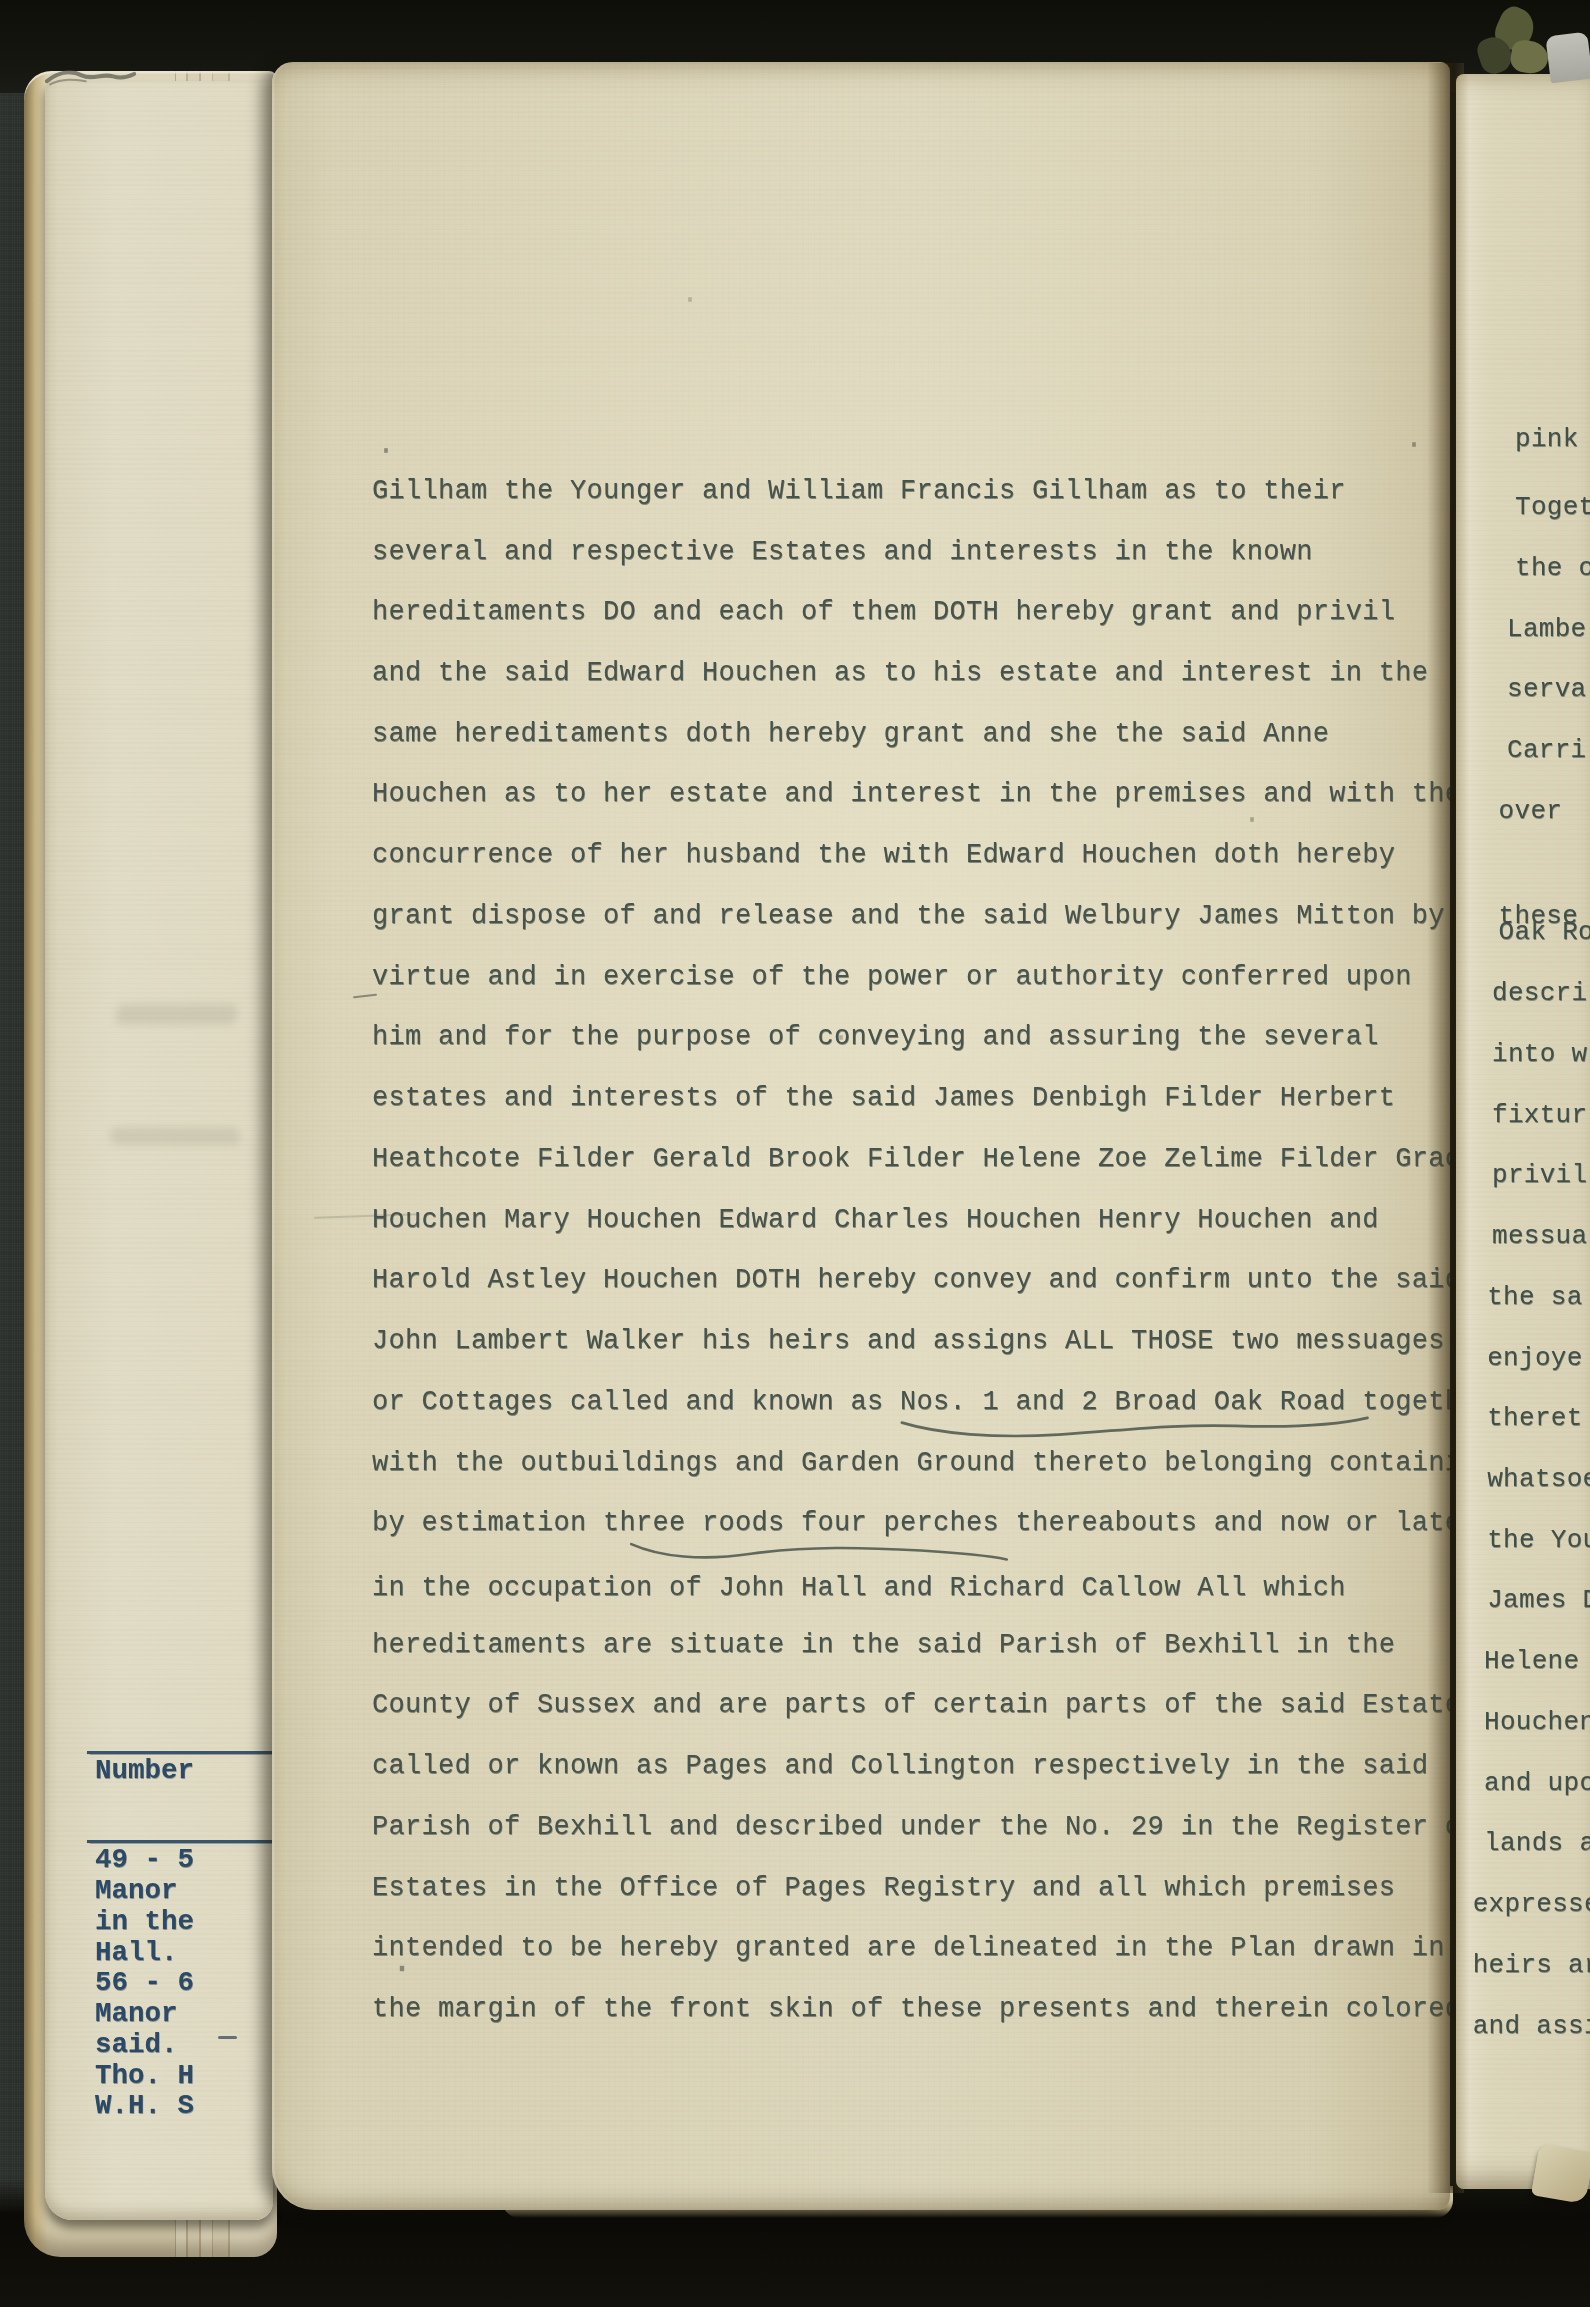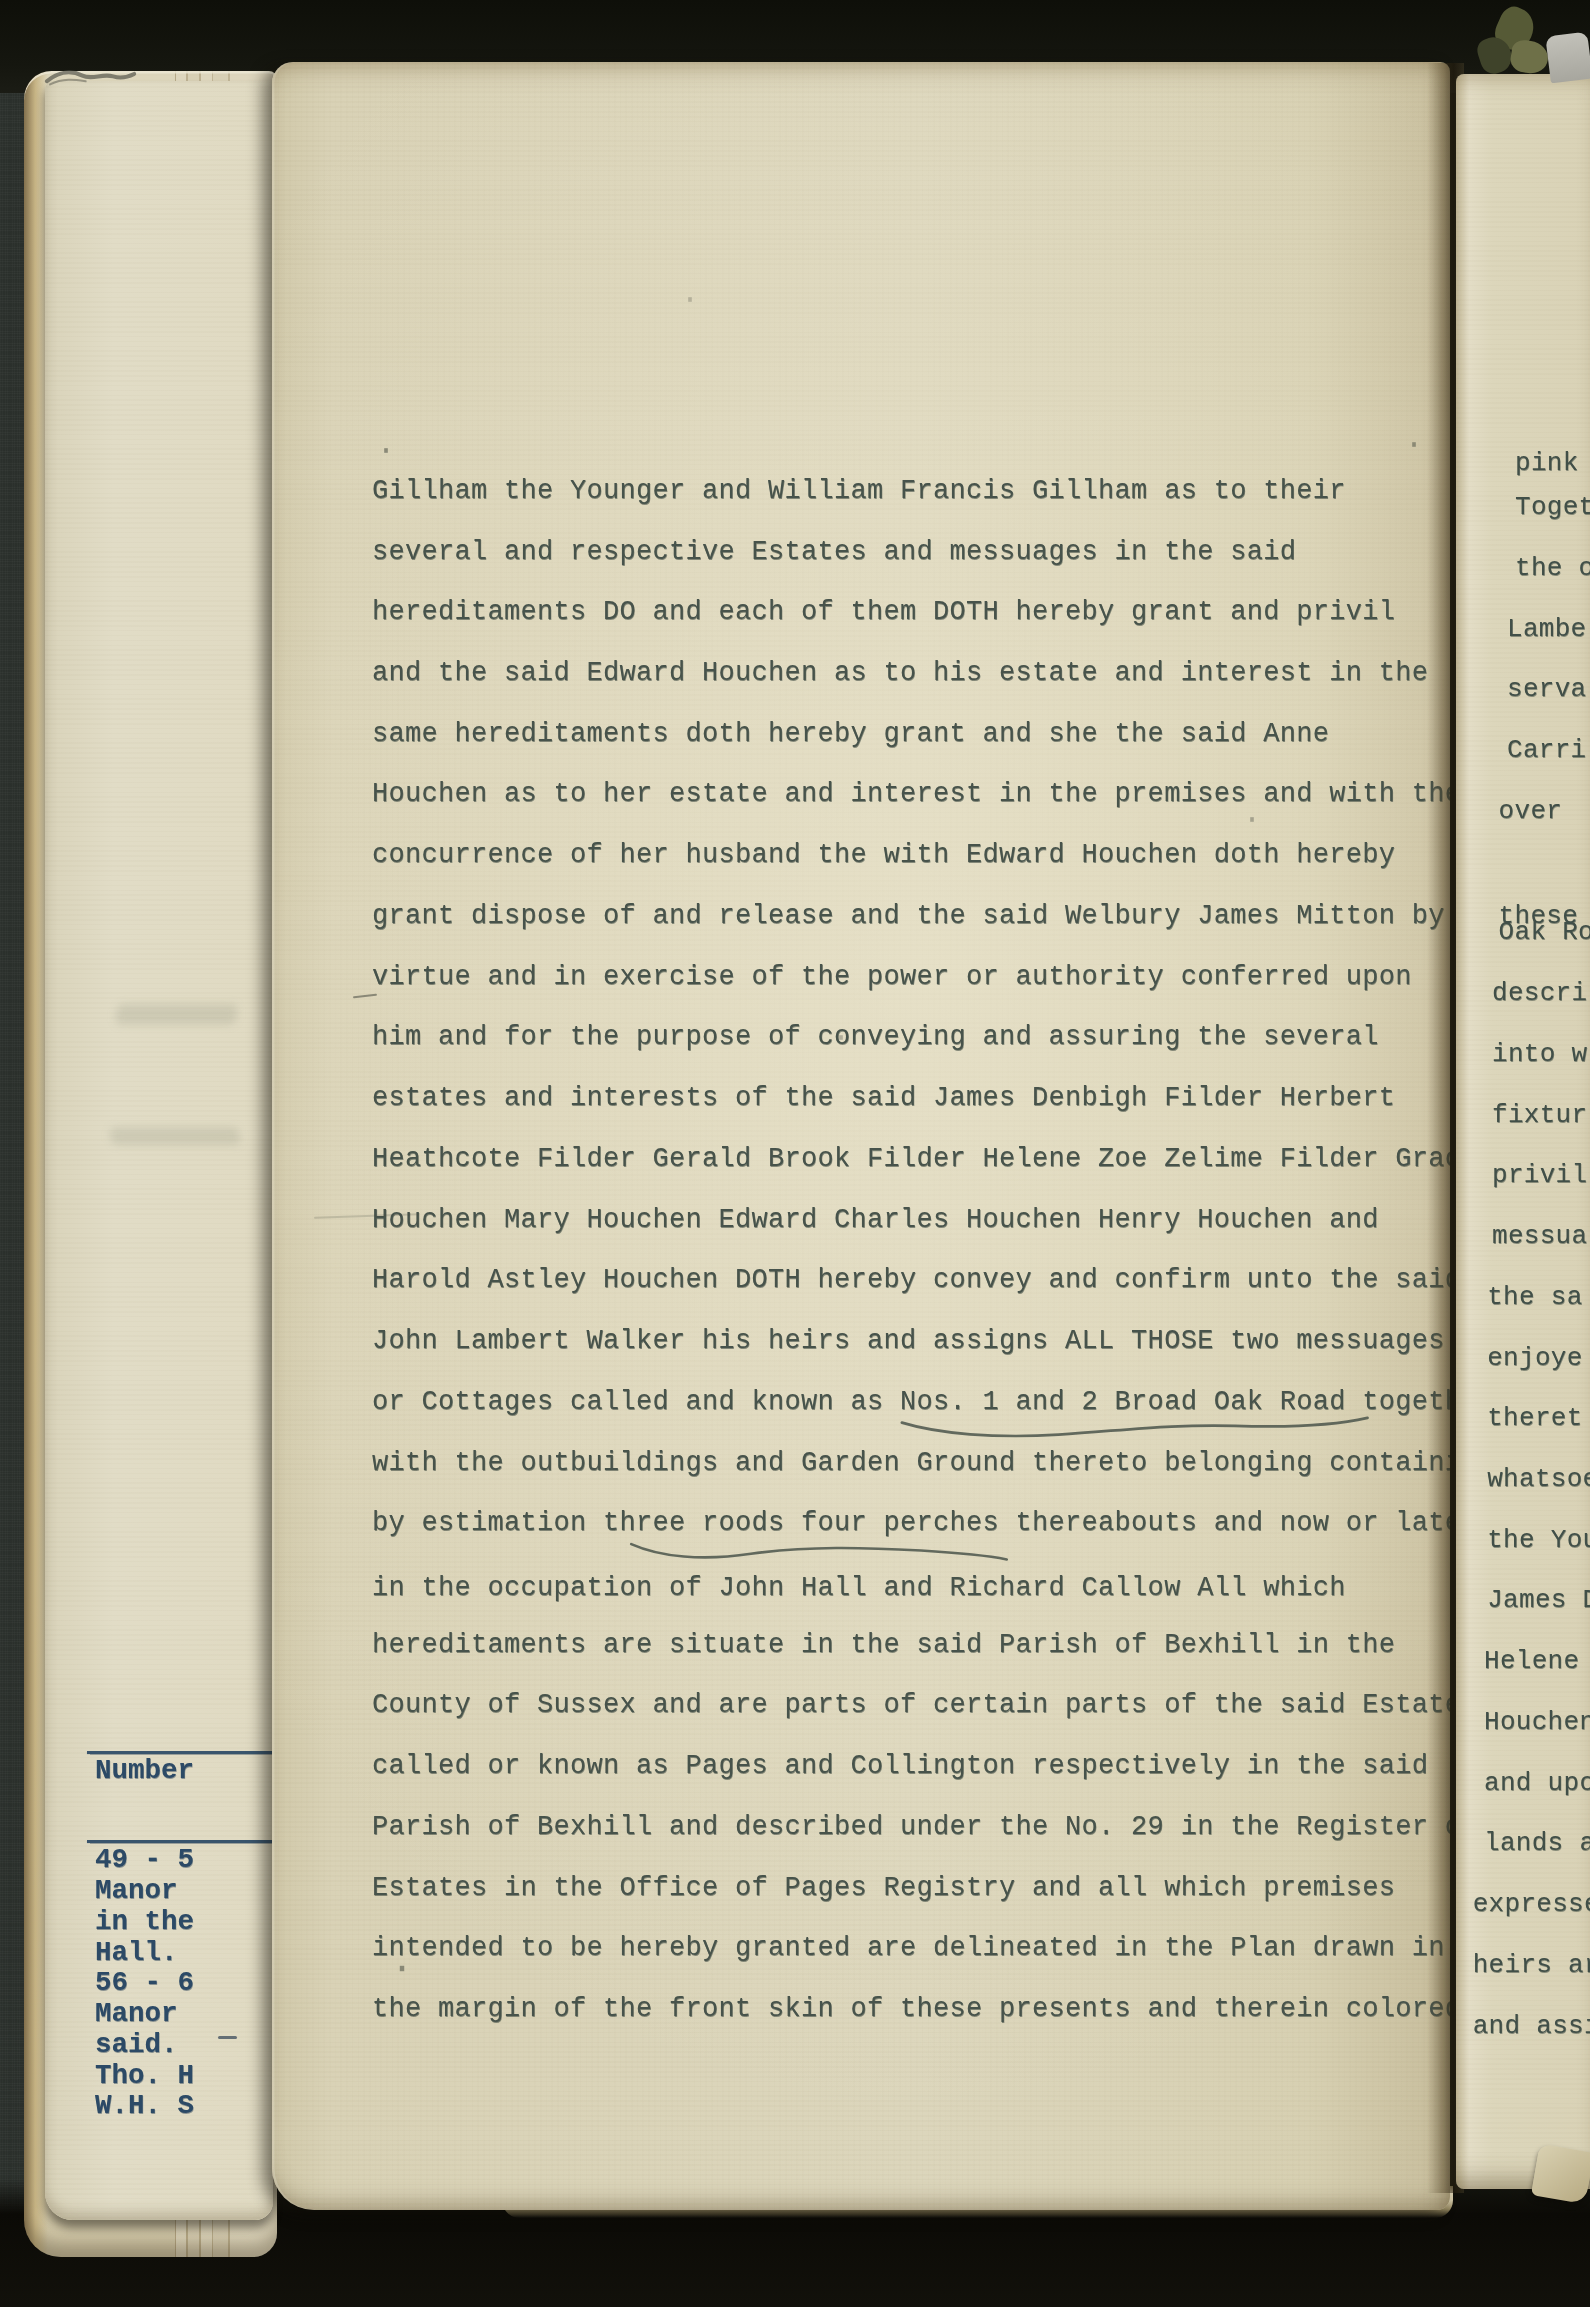--- a/index.html
+++ b/index.html
@@ -151,21 +151,21 @@
         <div class="blue-line" style="top: 1950px;">said.</div>
         <div class="blue-line" style="top: 1981px;">Tho. H</div>
         <div class="blue-line" style="top: 2011px;">W.H. S</div>
       </div>
     <div class="stray-dash"></div>
   </div>
 
   <div class="main-page">
     <div>
         <div class="typed-line" style="top: 414px;">Gillham the Younger and William Francis Gillham as to their</div>
-        <div class="typed-line" style="top: 475px;">several and respective Estates and messuages in the said</div>
+        <div class="typed-line" style="top: 475px;">several and respective Estates and interests in the known</div>
         <div class="typed-line" style="top: 535px;">hereditaments DO and each of them DOTH hereby grant and privil</div>
         <div class="typed-line" style="top: 596px;">and the said Edward Houchen as to his estate and interest in the</div>
         <div class="typed-line" style="top: 657px;">same hereditaments doth hereby grant and she the said Anne</div>
         <div class="typed-line" style="top: 717px;">Houchen as to her estate and interest in the premises and with the</div>
         <div class="typed-line" style="top: 778px;">concurrence of her husband the with Edward Houchen doth hereby</div>
         <div class="typed-line" style="top: 839px;">grant dispose of and release and the said Welbury James Mitton by</div>
         <div class="typed-line" style="top: 900px;">virtue and in exercise of the power or authority conferred upon</div>
         <div class="typed-line" style="top: 960px;">him and for the purpose of conveying and assuring the several</div>
         <div class="typed-line" style="top: 1021px;">estates and interests of the said James Denbigh Filder Herbert</div>
         <div class="typed-line" style="top: 1082px;">Heathcote Filder Gerald Brook Filder Helene Zoe Zelime Filder Grace</div>
@@ -196,21 +196,21 @@
     <div class="mark pencil-wave"></div>
     <div class="specks"></div>
   </div>
 
   <div class="under-edge"></div>
 
   <div class="gutter"></div>
 
   <div class="right-page">
     <div>
-        <div class="right-line" style="top: 376px;">pink</div>
+        <div class="right-line" style="top: 352px;">pink</div>
         <div class="right-line" style="top: 420px;">Toget</div>
         <div class="right-line" style="top: 481px;">the o</div>
         <div class="right-line" style="top: 542px;">Lambe</div>
         <div class="right-line" style="top: 602px;">serva</div>
         <div class="right-line" style="top: 663px;">Carri</div>
         <div class="right-line" style="top: 724px;">over</div>
         <div class="right-line" style="top: 785px; margin-top: 44px;">these</div>
         <div class="right-line" style="top: 845px;">Oak Ro</div>
         <div class="right-line" style="top: 906px;">descri</div>
         <div class="right-line" style="top: 967px;">into w</div>

